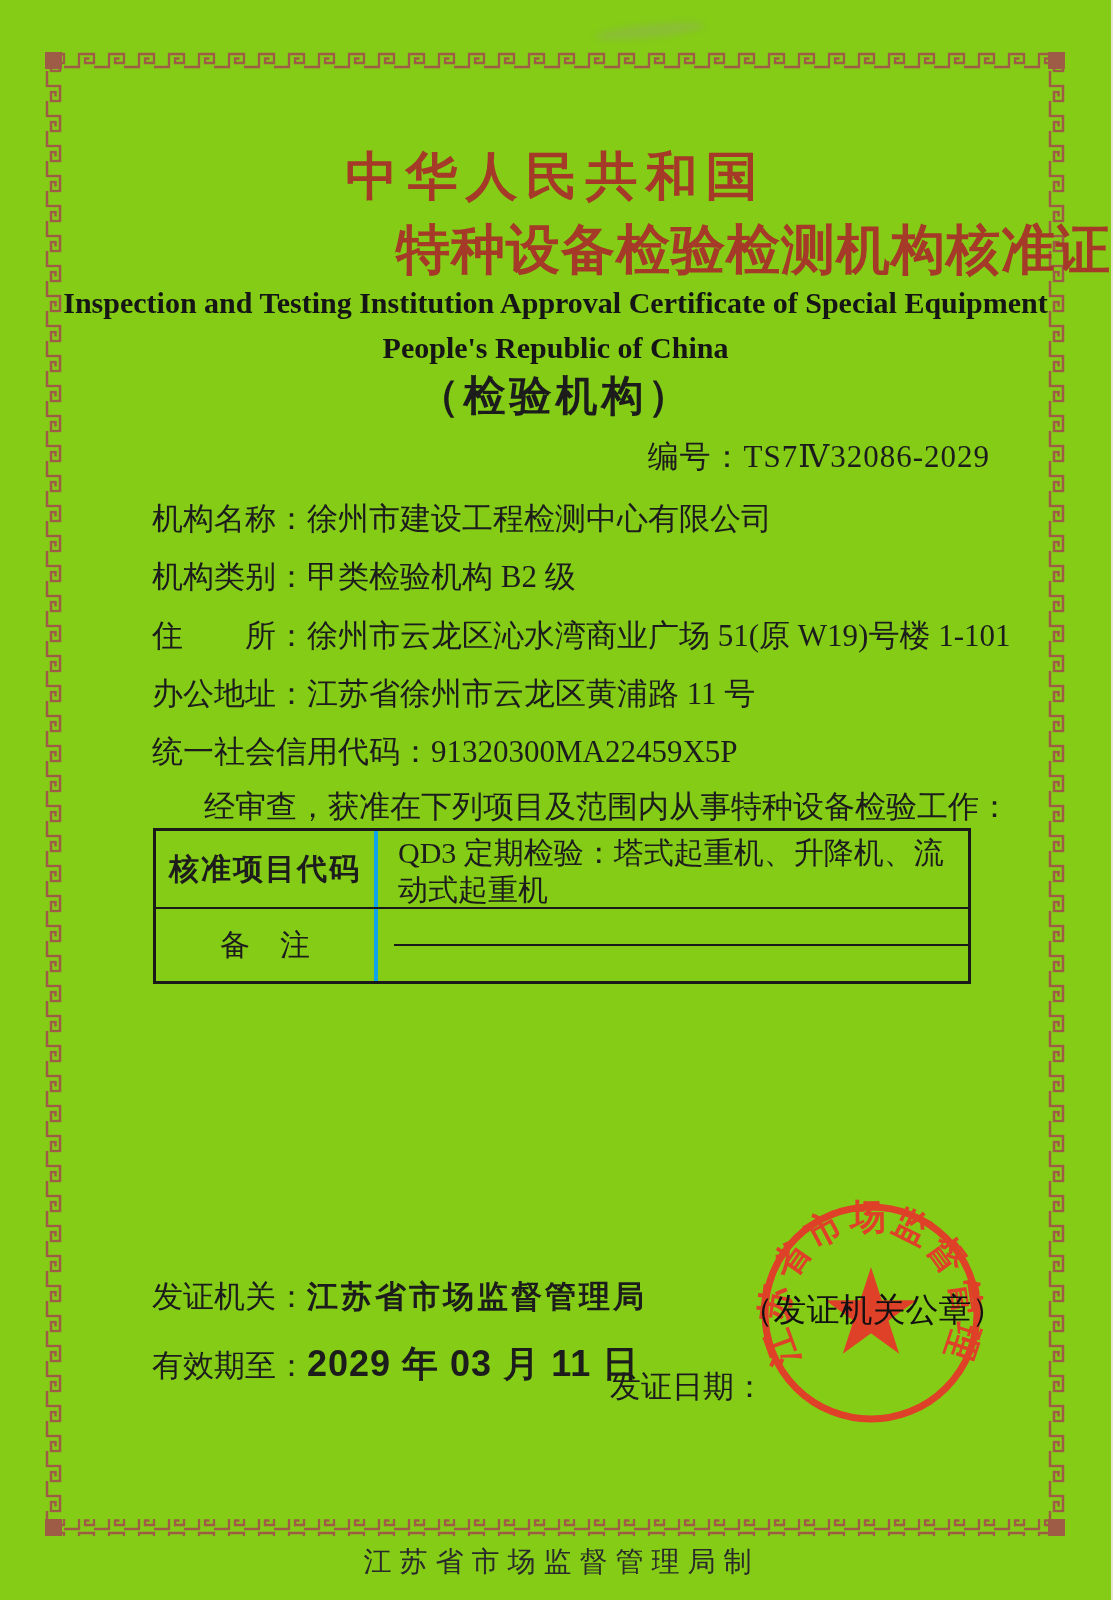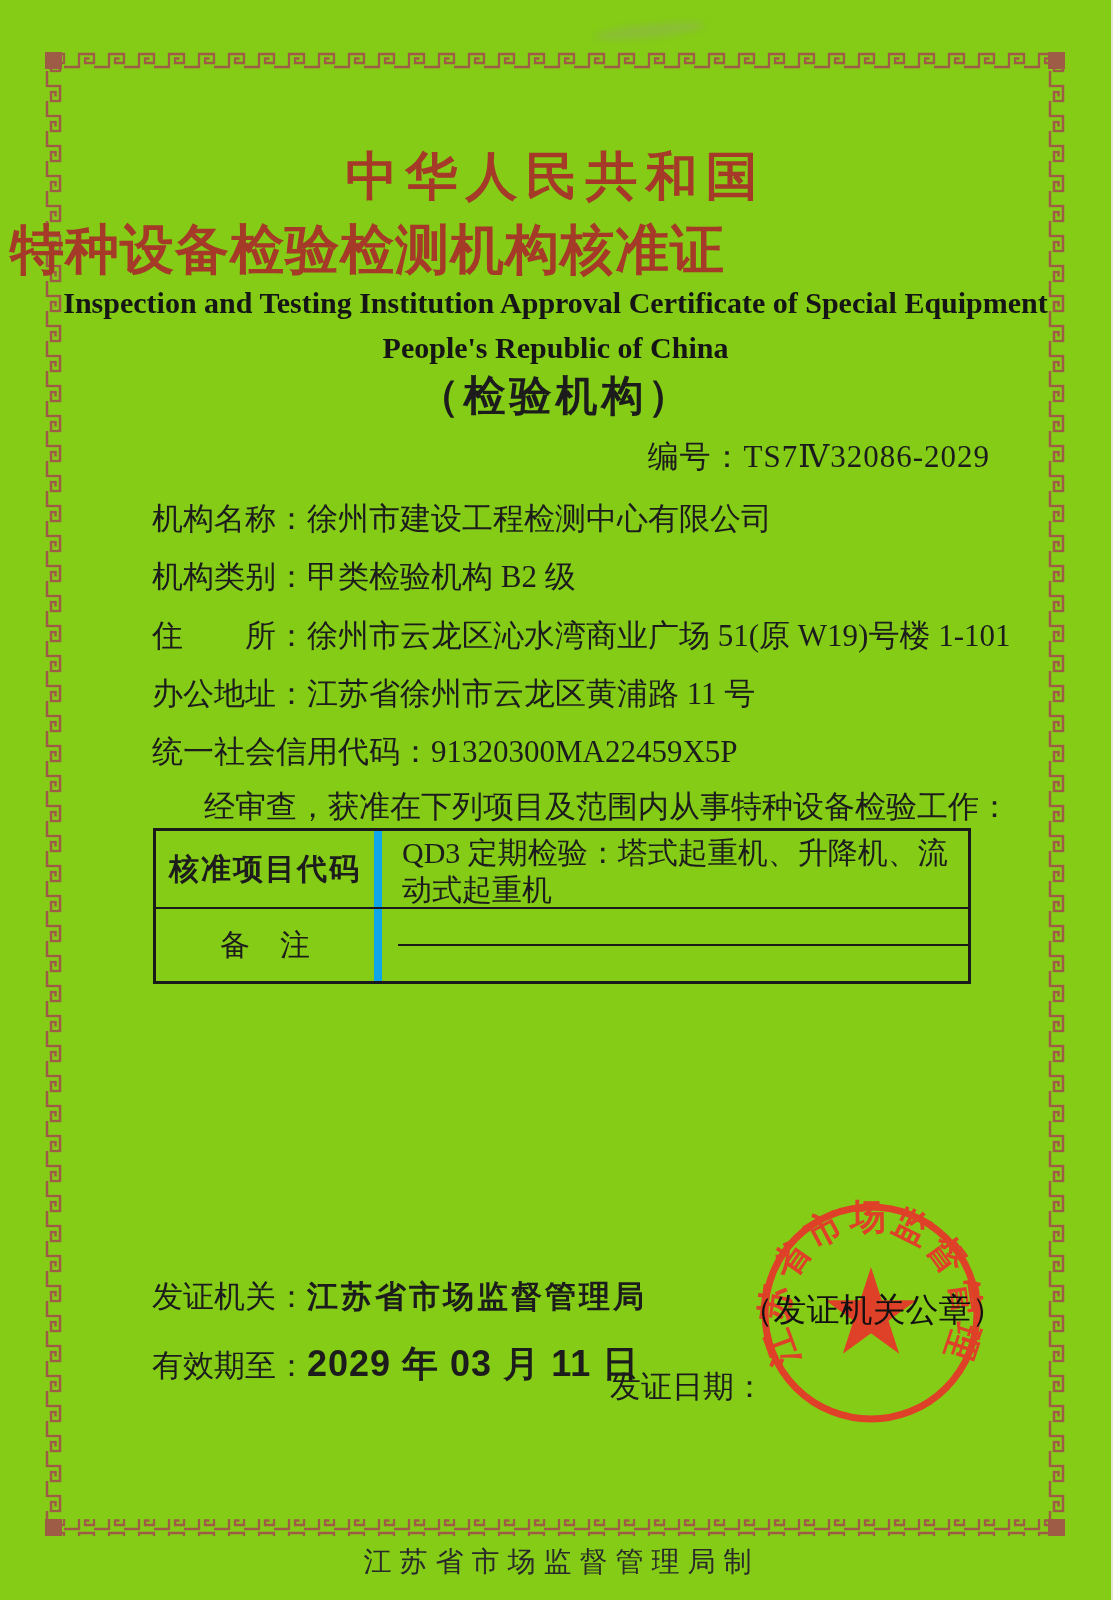--- a/index.html
+++ b/index.html
@@ -12,21 +12,21 @@
     color:#1c1c1c;
   }
   .frame{position:absolute;left:45px;top:52px;}
   .abs{position:absolute;}
   .title-cn1{
     left:0;right:0;top:142px;text-align:center;
     font-size:52px;font-weight:bold;letter-spacing:8px;
     color:#a43a27;
   }
   .title-cn2{
-    left:10px;right:0;top:214px;text-align:left;
+    left:10px;right:0;top:214px;text-align:right;
     font-size:54px;font-weight:bold;letter-spacing:1px;
     color:#a43a27;
   }
   .title-en{
     left:0;right:0;text-align:center;
     font-size:30px;font-weight:bold;color:#151515;
   }
   .en1{top:286px;}
   .en2{top:331px;}
   .subtype{
@@ -43,21 +43,21 @@
   .statement{top:786px;left:152px;font-size:31px;text-indent:52px;white-space:nowrap;}
 
   .apv-table{
     left:153px;top:828px;width:812px;height:150px;
     border:3px solid #1a1a1a;display:flex;flex-direction:column;
     background:transparent;
   }
   .apv-row1{height:76px;border-bottom:2px solid #1a1a1a;display:flex;}
   .apv-row2{flex:1;display:flex;gap:16px;}
   .apv-label{
-    width:218px;border-right:8px solid #0ea5e9;
+    width:218px;border-right:4px solid #0ea5e9;
     display:flex;align-items:center;justify-content:center;
     font-size:30px;font-weight:bold;letter-spacing:2px;flex:none;text-align:right;
   }
   .apv-label.remark{font-weight:normal;letter-spacing:0;}
   .apv-value{flex:1;font-size:30px;line-height:37px;padding:3px 8px 0 20px;}
   .apv-empty{flex:1;display:flex;flex-direction:column;}
   .apv-empty .half1{flex:1;border-bottom:2px solid #1a1a1a;}
   .apv-empty .half2{flex:1;}
 
   .issuer-line{top:1276px;left:152px;font-size:31px;white-space:nowrap;z-index:3;}

